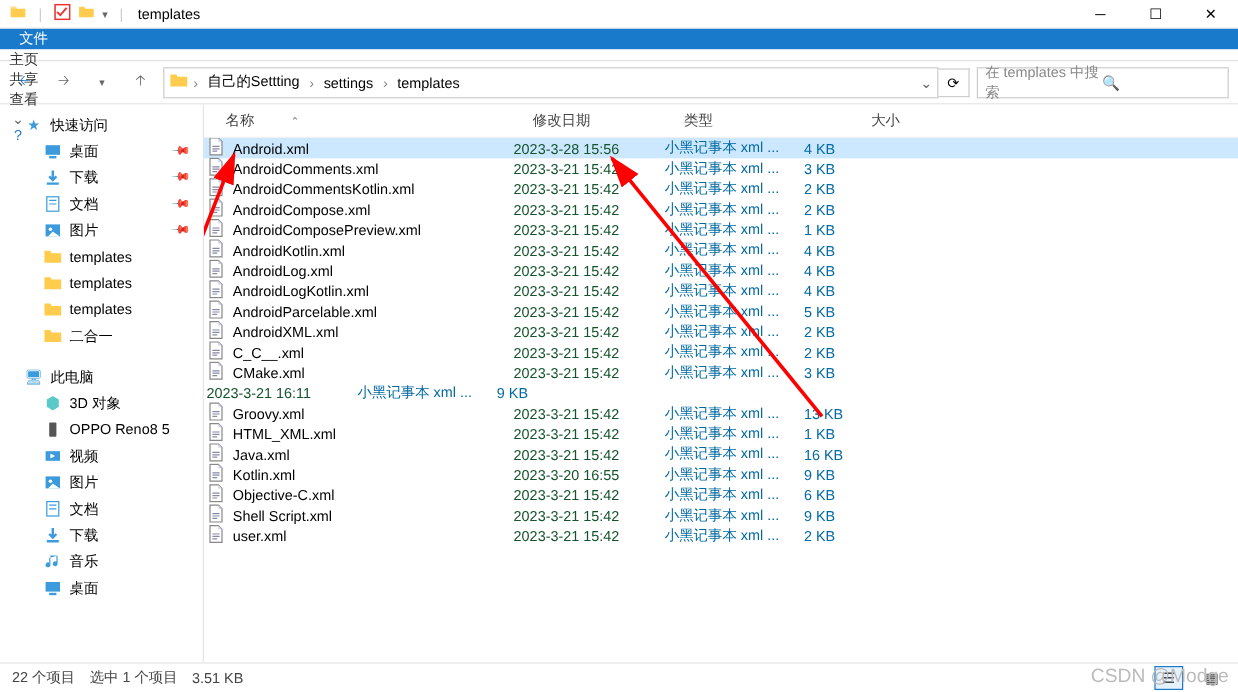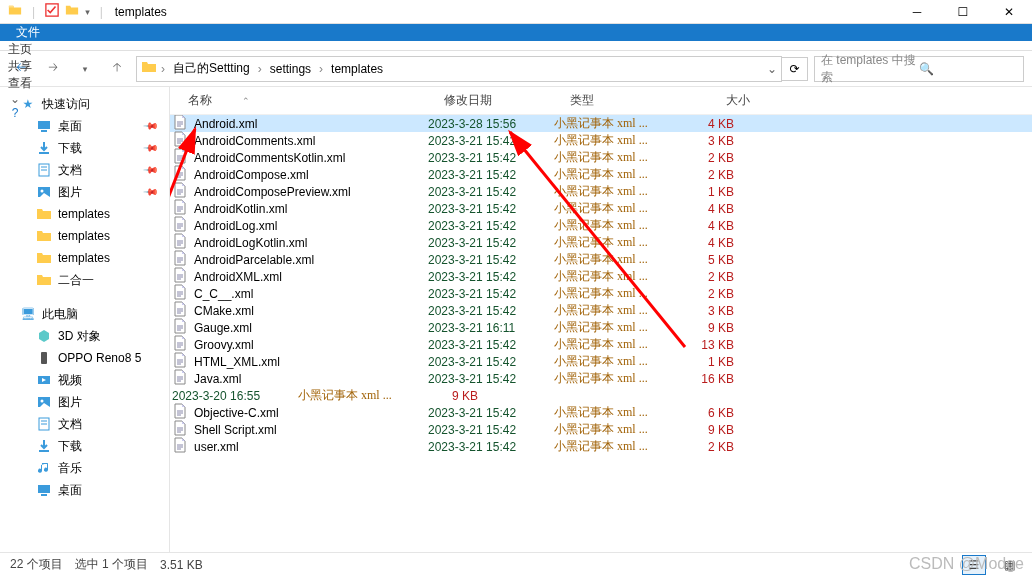--- a/index.html
+++ b/index.html
@@ -44,22 +44,22 @@
 .colhdr .c2 { width: 126px; }
 .colhdr .c3 { width: 116px; }
 .colhdr .c4 { width: 64px; text-align: right; }
 .colhdr .sort { color: #888; font-size: 9px; margin-left: 6px; }
 
 .files { flex: 1; overflow-y: auto; }
 .row { height: 17px; display: flex; align-items: center; padding-left: 2px; }
 .row.selected { background: #cce8ff; }
 .row .c1 { width: 256px; display: flex; align-items: center; gap: 6px; }
 .row .c2 { width: 126px; color: #14532d; }
-.row .c3 { width: 116px; color: #a16207; white-space: nowrap; overflow: hidden; text-overflow: ellipsis; font-family: Liberation Serif, serif; }
-.row .c4 { width: 64px; text-align: right; color: #b91c1c; }
+.row .c3 { width: 116px; color: #0369a1; white-space: nowrap; overflow: hidden; text-overflow: ellipsis; }
+.row .c4 { width: 64px; text-align: left; color: #0369a1; }
 .row .ficon { width: 16px; height: 16px; }
 
 .status { height: 24px; border-top: 1px solid #e5e5e5; display: flex; align-items: center; padding: 0 10px; gap: 12px; color: #444; }
 .status .spacer { flex: 1; }
 .status .viewbtn { width: 24px; height: 20px; border: 1px solid transparent; display: flex; align-items: center; justify-content: center; }
 .status .viewbtn.active { border-color: #1979ca; background: #e5f1fb; }
 
 .watermark { position: absolute; right: 8px; bottom: 4px; color: #bbb; font-size: 16px; pointer-events: none; }
 
 .arrow { position: absolute; pointer-events: none; }
@@ -455,28 +455,20 @@
                 <path fill="#cce" d="M10 1v3h3z"></path>
                 <path d="M5 8h6M5 10h6M5 12h4" stroke="#88a" stroke-width="1"></path>
               </svg></span>
             <span>CMake.xml</span>
           </div>
           <div class="c2">2023-3-21 15:42</div>
           <div class="c3">小黑记事本 xml ...</div>
           <div class="c4">3 KB</div>
         </div>
         <div class="row">
-          <div class="c1">
-            <span><svg class="ficon" viewBox="0 0 16 16">
-                <path fill="#fff" stroke="#888" d="M3 1h7l3 3v11H3z"></path>
-                <path fill="#cce" d="M10 1v3h3z"></path>
-                <path d="M5 8h6M5 10h6M5 12h4" stroke="#88a" stroke-width="1"></path>
-              </svg></span>
-            <span>Gauge.xml</span>
-          </div>
           <div class="c2">2023-3-21 16:11</div>
           <div class="c3">小黑记事本 xml ...</div>
           <div class="c4">9 KB</div>
         </div>
         <div class="row">
           <div class="c1">
             <span><svg class="ficon" viewBox="0 0 16 16">
                 <path fill="#fff" stroke="#888" d="M3 1h7l3 3v11H3z"></path>
                 <path fill="#cce" d="M10 1v3h3z"></path>
                 <path d="M5 8h6M5 10h6M5 12h4" stroke="#88a" stroke-width="1"></path>
@@ -507,20 +499,28 @@
                 <path fill="#cce" d="M10 1v3h3z"></path>
                 <path d="M5 8h6M5 10h6M5 12h4" stroke="#88a" stroke-width="1"></path>
               </svg></span>
             <span>Java.xml</span>
           </div>
           <div class="c2">2023-3-21 15:42</div>
           <div class="c3">小黑记事本 xml ...</div>
           <div class="c4">16 KB</div>
         </div>
         <div class="row">
+          <div class="c1">
+            <span><svg class="ficon" viewBox="0 0 16 16">
+                <path fill="#fff" stroke="#888" d="M3 1h7l3 3v11H3z"></path>
+                <path fill="#cce" d="M10 1v3h3z"></path>
+                <path d="M5 8h6M5 10h6M5 12h4" stroke="#88a" stroke-width="1"></path>
+              </svg></span>
+            <span>Kotlin.xml</span>
+          </div>
           <div class="c2">2023-3-20 16:55</div>
           <div class="c3">小黑记事本 xml ...</div>
           <div class="c4">9 KB</div>
         </div>
         <div class="row">
           <div class="c1">
             <span><svg class="ficon" viewBox="0 0 16 16">
                 <path fill="#fff" stroke="#888" d="M3 1h7l3 3v11H3z"></path>
                 <path fill="#cce" d="M10 1v3h3z"></path>
                 <path d="M5 8h6M5 10h6M5 12h4" stroke="#88a" stroke-width="1"></path>

